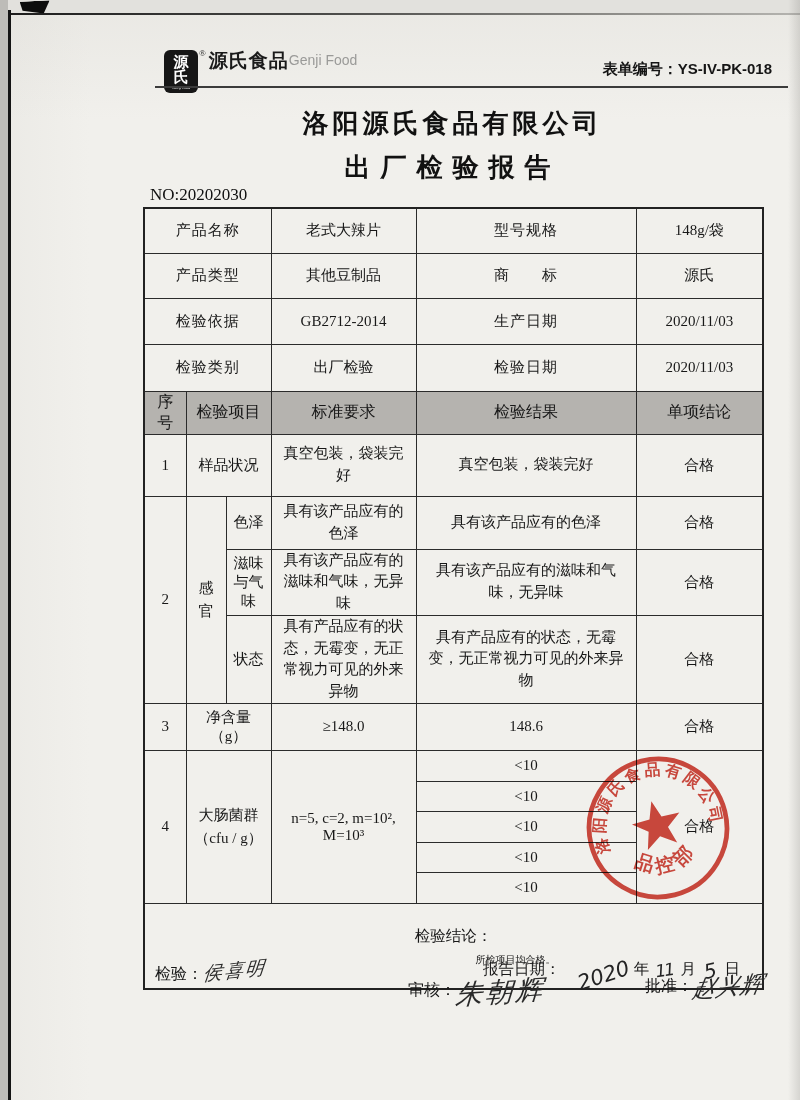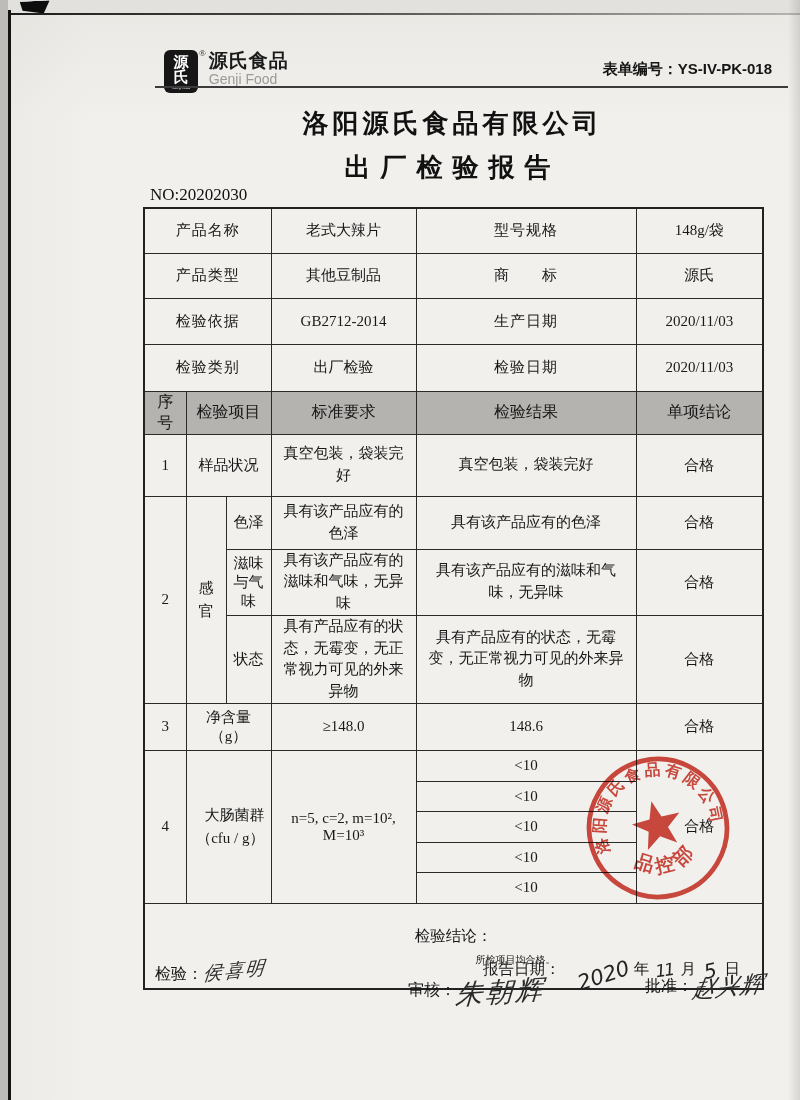--- a/index.html
+++ b/index.html
@@ -24,22 +24,22 @@
                linear-gradient(90deg,rgba(215,213,208,.22),rgba(255,255,255,0) 90px);}
 
   
   .logo{position:absolute;left:164px;top:50px;display:flex;align-items:flex-start;}
   .logo-mark{width:34px;height:43px;background:#161616;border-radius:6px;color:#fff;
     display:flex;flex-direction:column;align-items:center;justify-content:center;line-height:1;
     font-family:"Liberation Sans","DejaVu Sans",sans-serif;}
   .logo-mark .mk{font-size:15px;font-weight:bold;}
   .logo-mark .mkcap{font-size:4px;margin-top:2px;color:#eee;}
   .logo-reg{font-size:9px;margin:-2px 1px 0 1px;color:#222;}
-  .logo-text{display:flex;flex-direction:column;margin-left:2px;
-    font-family:"Liberation Sans","DejaVu Sans",sans-serif;}
+  .logo-text{display:flex;flex-direction:row;margin-left:2px;
+    font-family:"Liberation Sans","DejaVu Sans",sans-serif;align-items:center;}
   .logo-cn{font-size:19px;font-weight:bold;color:#1a1a1a;letter-spacing:1px;line-height:1.15;}
   .logo-en{font-size:14px;color:#9a9a98;line-height:1.1;}
   .form-no{position:absolute;right:28px;top:60px;font-size:15px;font-weight:bold;
     font-family:"Liberation Sans","DejaVu Sans",sans-serif;color:#151515;}
   .header-rule{position:absolute;left:155px;top:86px;width:633px;height:2px;background:#3b3b3b;}
 
   .doc-title{position:absolute;left:143px;top:106px;width:619px;text-align:center;
     font-size:26px;font-weight:bold;letter-spacing:4px;color:#111;}
   .doc-subtitle{position:absolute;left:143px;top:150px;width:619px;text-align:center;
     font-size:26px;font-weight:bold;letter-spacing:10px;color:#111;}
@@ -51,21 +51,21 @@
   table.report{border:2.5px solid #222;}
   table.report td{border:1.5px solid #2b2b2b;padding:0 6px;font-size:15px;
     text-align:center;vertical-align:middle;color:#181818;overflow:hidden;}
   td.txt{ text-align:left;font-size:14.5px;line-height:1.45;padding:3px 7px;}
   tr.h45{height:45px;} tr.h46{height:46px;} tr.h47{height:47px;}
   tr.hdr{height:40px;margin-top:48px;} tr.h62{height:62px;} tr.h53{height:53px;} tr.h60{height:60px;}
   tr.h31{height:31px;} tr.h30{height:30px;} tr.hconc{height:86px;}
   tr.hdr td{background:#b5b3af;font-size:16px;}
   td.lbl{font-size:15.5px;letter-spacing:1px;}
   td.sense-group{font-size:15px;line-height:1.5;padding:0 2px;}
-  .two-line div{line-height:1.5;text-align:right;}
+  .two-line div{line-height:1.5;}
 
   
   td.conclusion{position:relative;text-align:left;vertical-align:top;padding:4px 8px;}
   .conc-label{font-size:15.5px;}
   .conc-text{font-size:10px;margin:6px 0 0 124px;}
   .date-line{position:absolute;right:22px;bottom:8px;font-size:15.5px;white-space:nowrap;}
   .hand{font-family:"DejaVu Sans","Liberation Sans",sans-serif;font-style:italic;color:#242424;}
   .hand-year{display:inline-block;font-size:21px;transform:rotate(-18deg) translateY(9px);margin:0 2px 0 10px;}
   .hand-month{display:inline-block;font-size:17px;transform:rotate(-8deg) translateY(2px);margin:0 4px 0 2px;letter-spacing:-2px;}
   .hand-day{display:inline-block;font-size:20px;transform:rotate(-12deg) translateY(4px);margin:0 5px 0 3px;}

